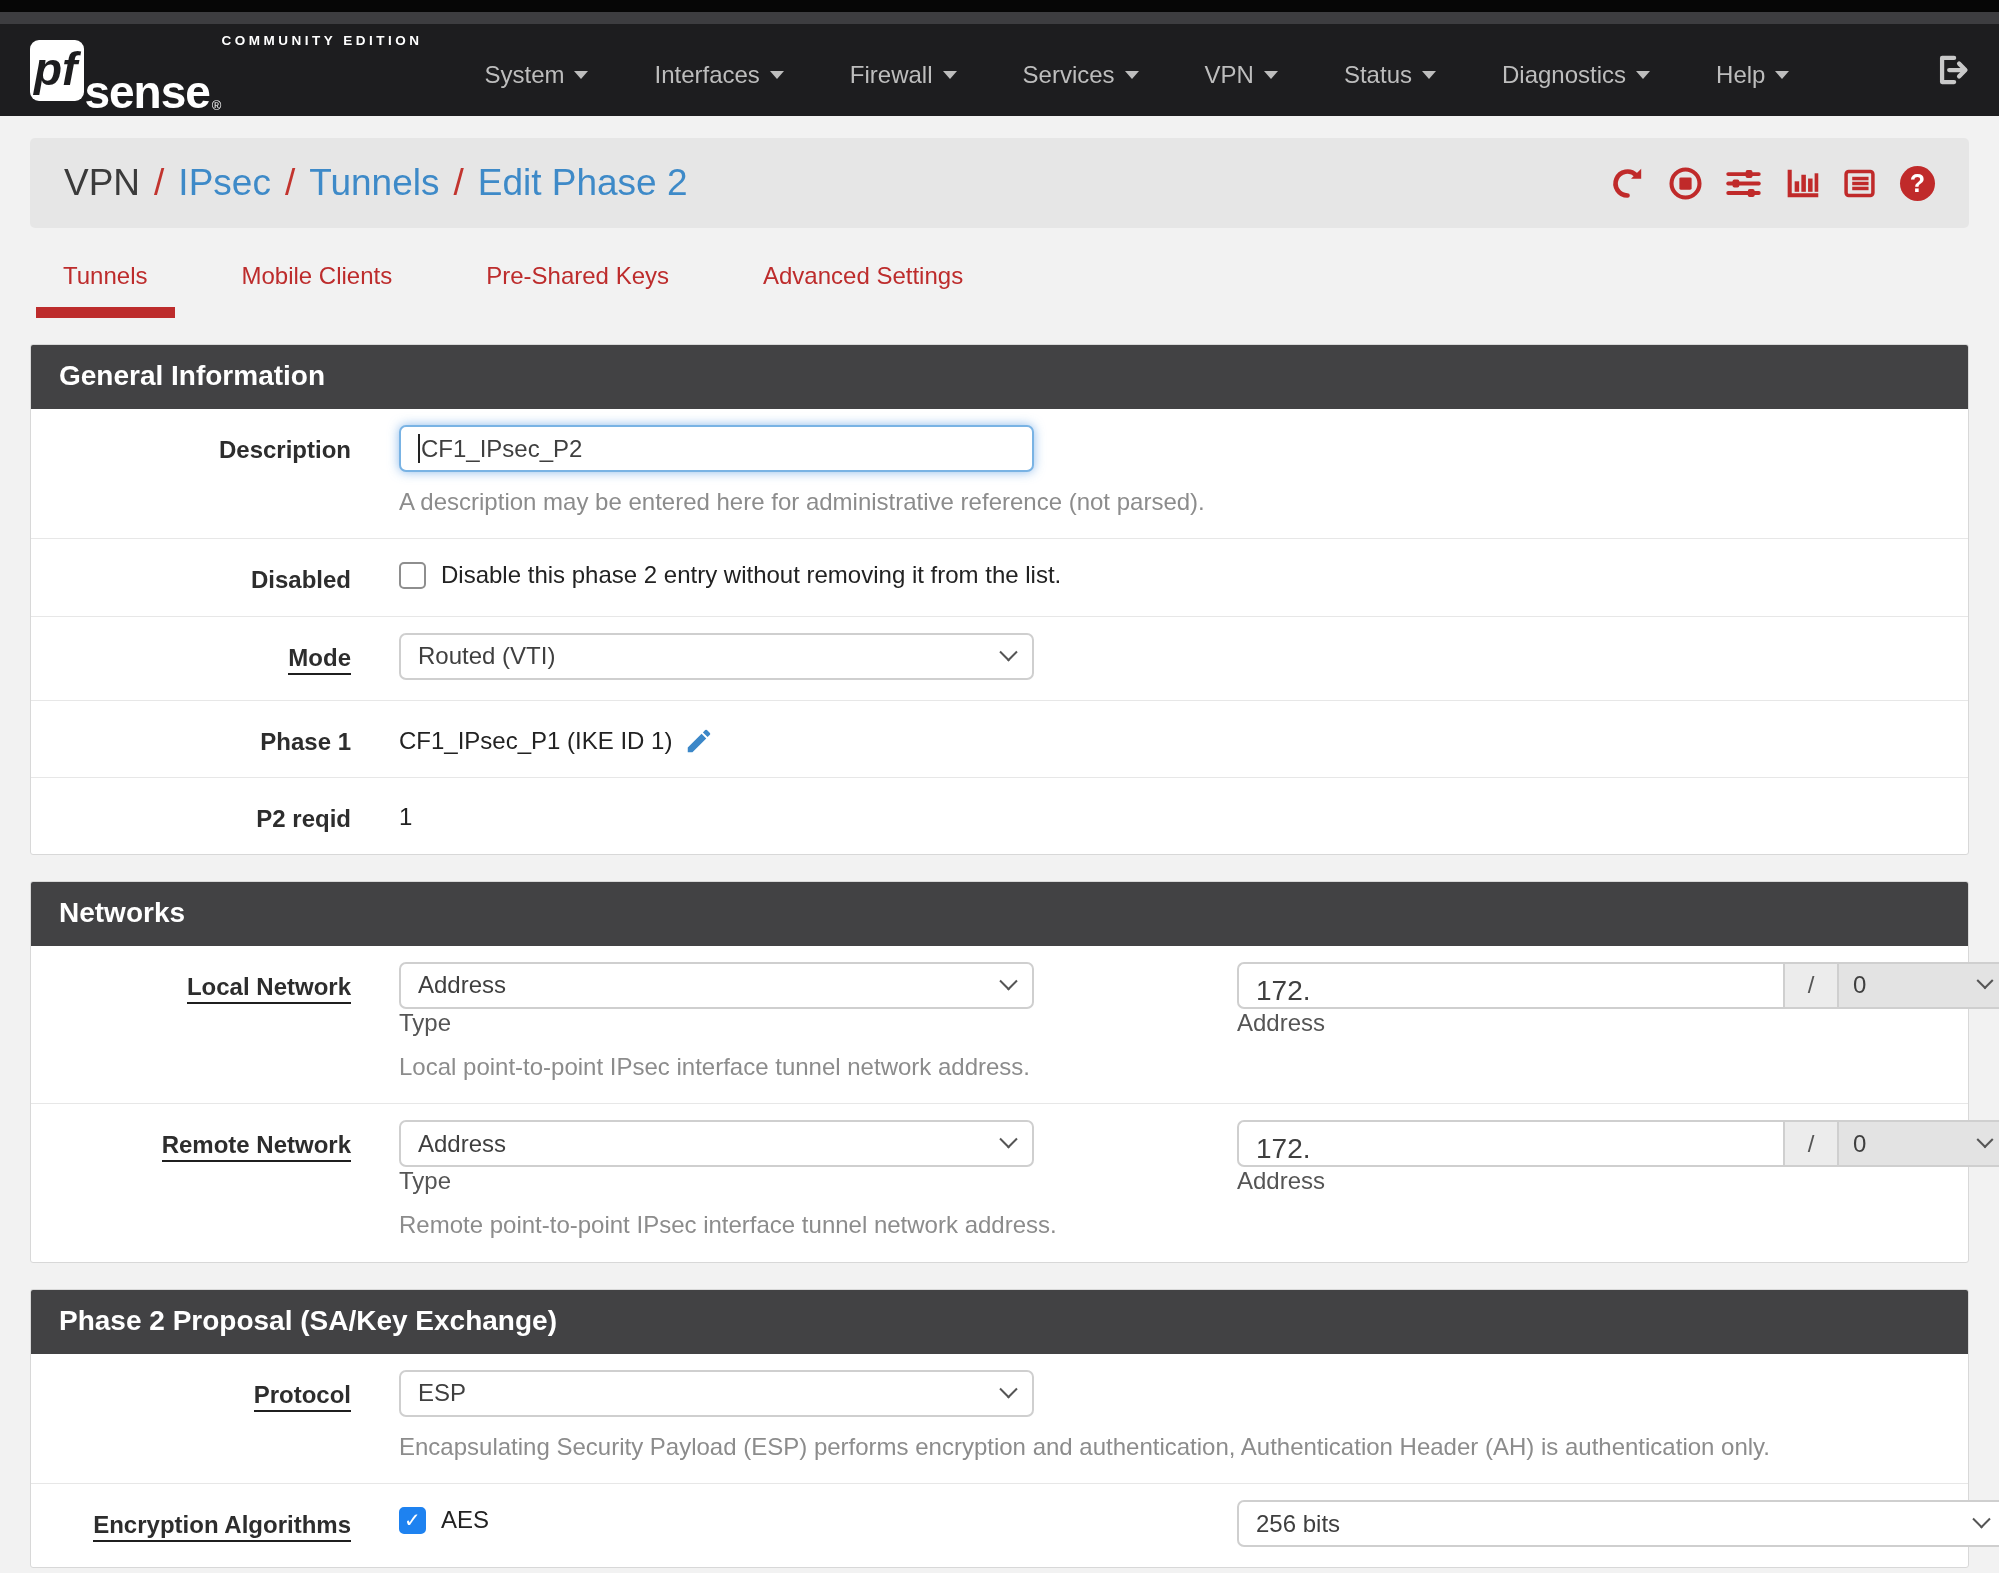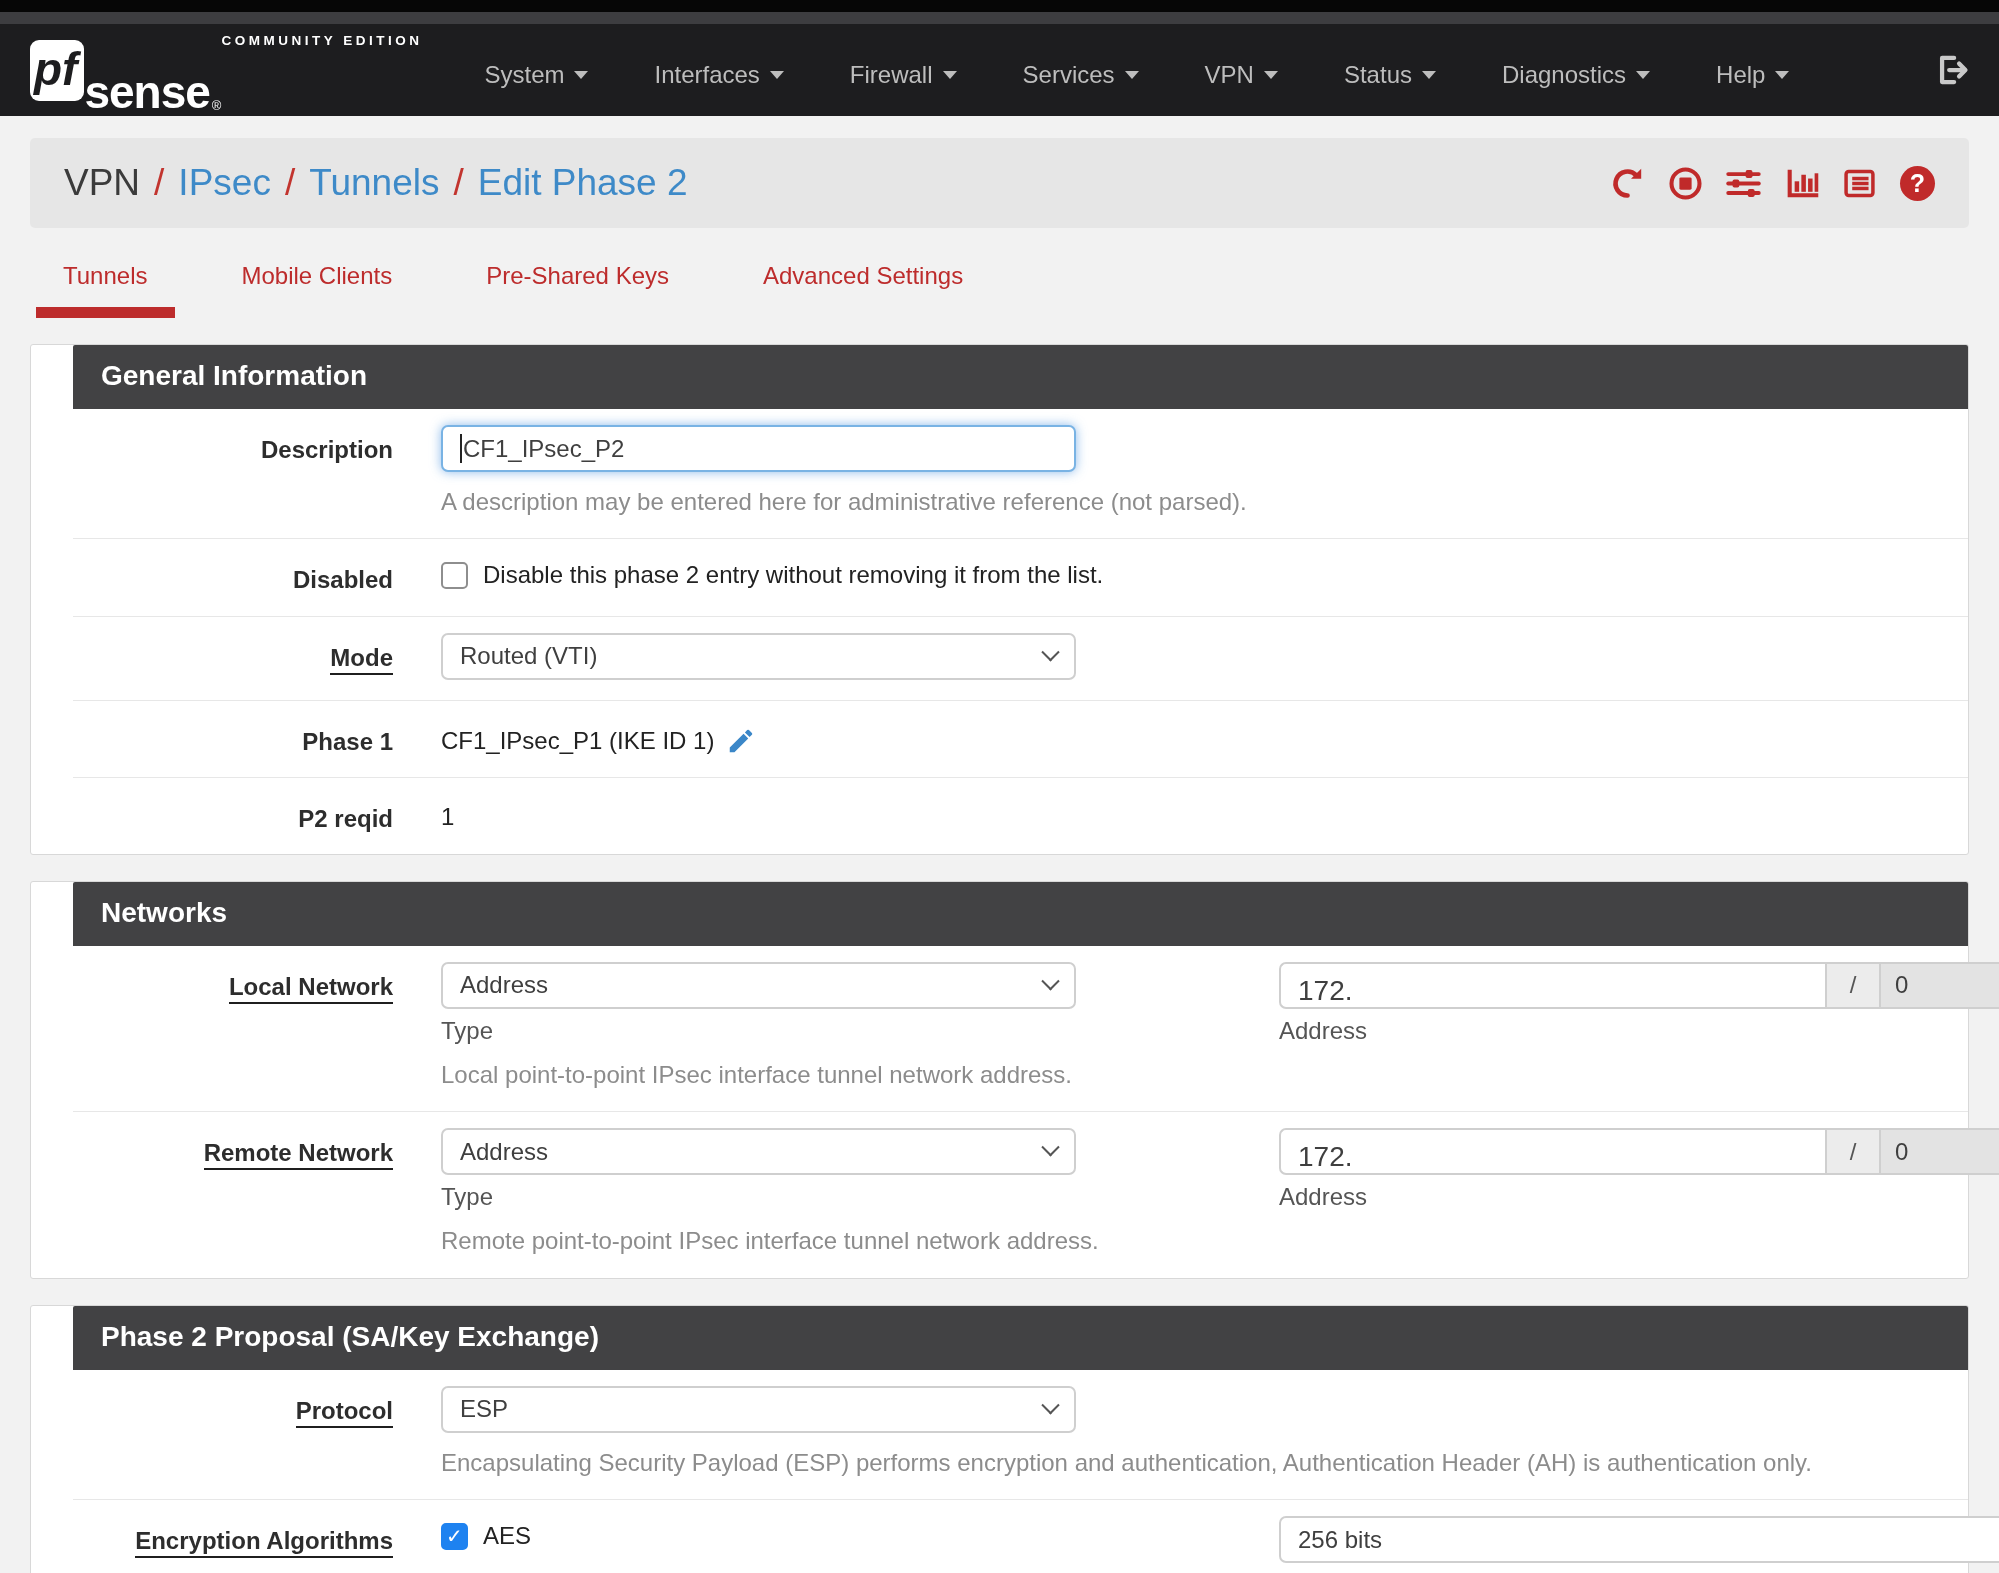--- a/index.html
+++ b/index.html
@@ -52,36 +52,36 @@
   }
   
   .tabs { display:flex; margin:34px 30px 0; padding-left:6px; gap:40px; }
   .tab {
     color:#bd2c2c; font-size:24px; padding:0 27px 17px; cursor:pointer; white-space:nowrap;
     border-bottom:11px solid transparent;
   }
   .tab.active { border-bottom-color:#bd2c2c; }
   
   .panel {
-    margin:26px 30px 0; background:#fff; border:1px solid #d8d8d8; border-radius:3px;padding-left:42px;
+    margin:26px 30px 0; background:#fff; border:1px solid #d8d8d8; border-radius:3px;
   }
   .panel-heading {
     background:#424244; color:#fff; font-weight:bold; font-size:28px;
     padding:15px 28px 17px; border-radius:2px 2px 0 0;
   }
   .row { display:flex; padding:16px 28px 20px; }
   .row + .row { border-top:1px solid #e7e7e7; }
   .col-label {
     flex:none; width:292px; text-align:right; padding-right:0; margin-right:48px;
     font-weight:bold; font-size:24px; color:#2d2d2d; padding-top:9px; line-height:1.3;
   }
   .lbl-tip { border-bottom:2px solid #1f1f1f; padding-bottom:2px; }
   .col-main { flex:1; min-width:0; }
   .help { color:#8c8c8c; font-size:24px; margin-top:14px; line-height:1.35; }
-  .sub-label { color:#555; font-size:24px; margin-top:8px; }
+  .sub-label { color:#555; font-size:24px; margin-top:0; }
   
   .fi, .fs {
     height:47px; border:2px solid #cfcfcf; border-radius:7px; background:#fff;
     display:flex; align-items:center; padding:0 17px; font-size:24px; color:#3f3f3f;
     width:635px;
   }
   .fs { cursor:pointer; justify-content:space-between; }
   .fs .chev {
     width:13px; height:13px; border-right:2.5px solid #555; border-bottom:2.5px solid #555;
     transform:rotate(45deg) translate(-3px,-3px); flex:none; margin-left:12px;

